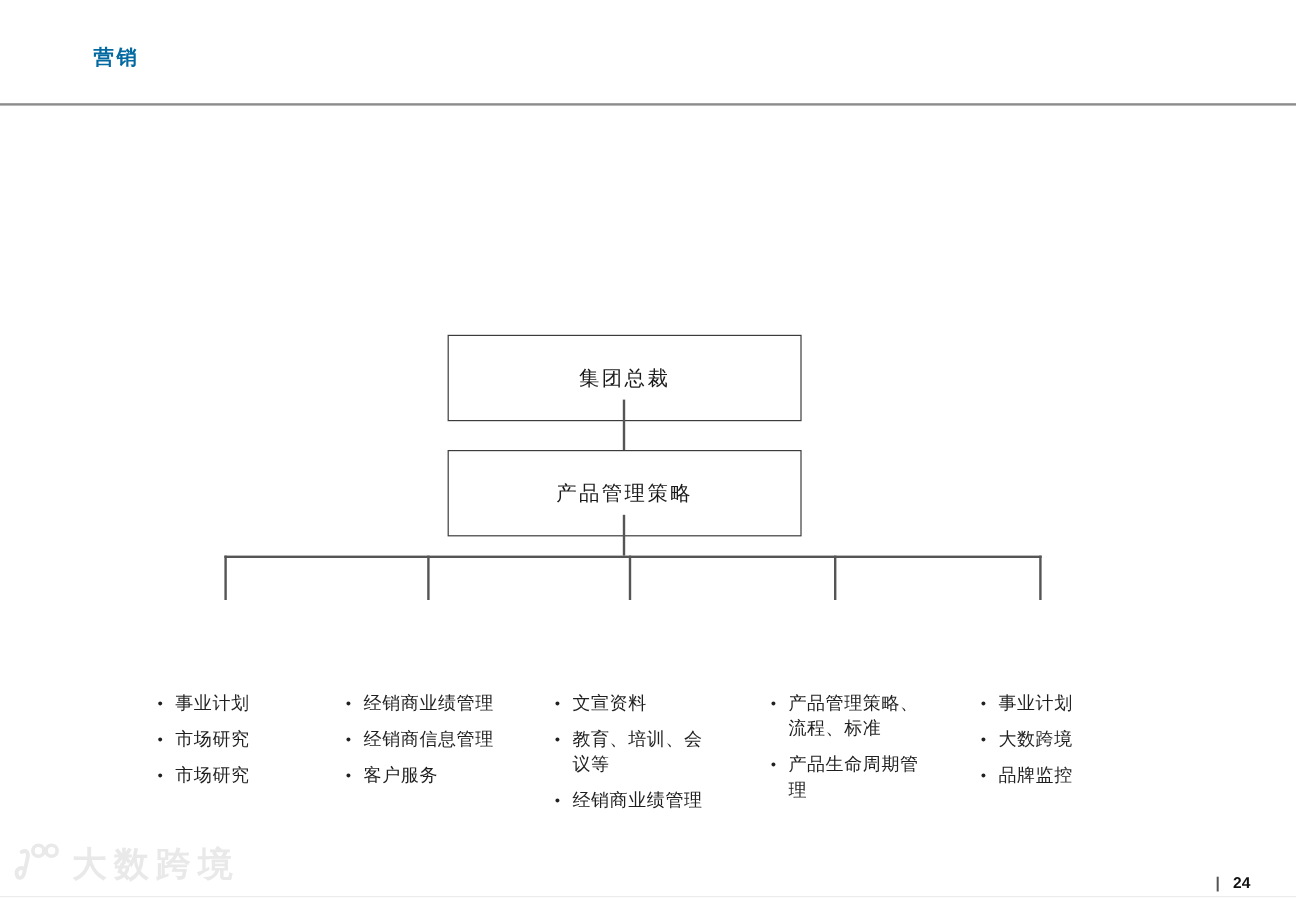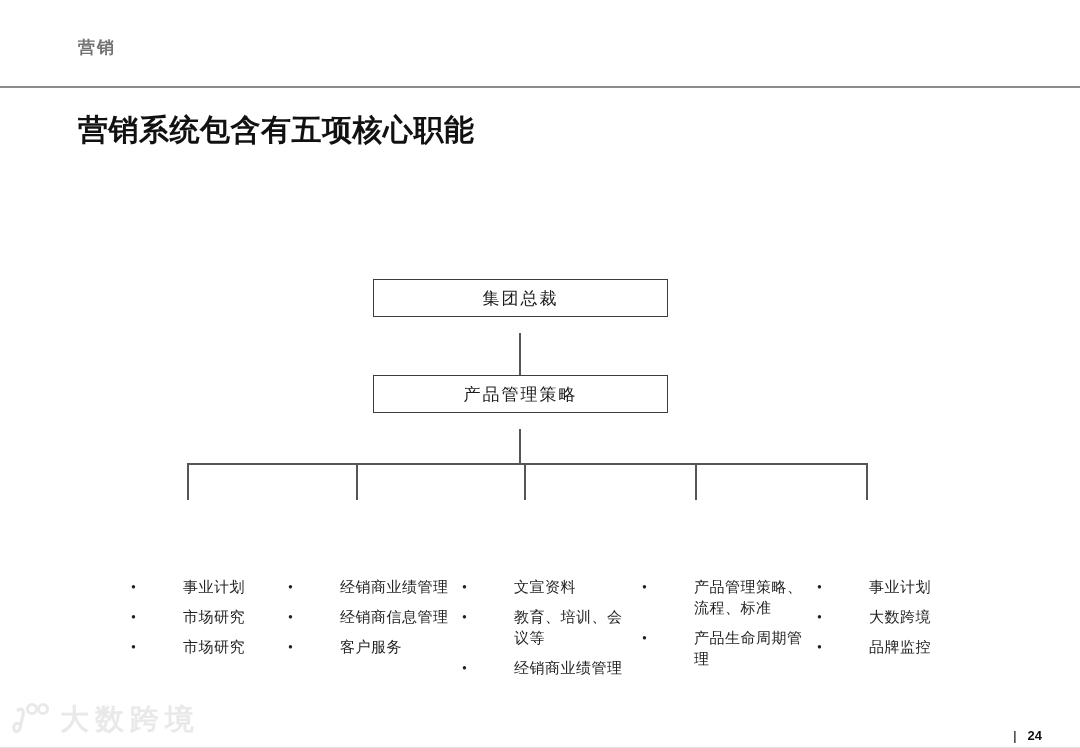--- a/index.html
+++ b/index.html
@@ -18,21 +18,21 @@
   }
 
   
   .kicker {
     position: absolute;
     left: 78px;
     top: 36px;
     font-size: 17px;
     font-weight: bold;
     letter-spacing: 2px;
-    color: #737373;
+    color: #0369a1;
     font-family: "Liberation Sans", "DejaVu Sans", sans-serif;
   }
   .top-rule {
     position: absolute;
     left: 0;
     top: 86px;
     width: 1080px;
     height: 2px;
     background: #8c8c8c;
   }
@@ -45,21 +45,21 @@
     letter-spacing: 0.5px;
     color: #111;
     white-space: nowrap;
   }
 
   
   .org-box {
     position: absolute;
     left: 373px;
     width: 295px;
-    height: 38px;
+    height: 72px;
     border: 1.5px solid #3c3c3c;
     background: #ffffff;
     display: flex;
     align-items: center;
     justify-content: center;
     font-size: 17px;
     letter-spacing: 2px;
     box-sizing: border-box;
   }
   .org-box.root   { top: 279px; }
@@ -103,21 +103,20 @@
   .bullet-glyph {
     flex: 0 0 auto;
     width: 15px;
     font-size: 14px;
     line-height: 21px;
     color: #1f1f1f;
   }
   .bullet-text {
     white-space: pre-line;
     letter-spacing: 0.5px;
-    margin-left: 37px;
   }
 
   
   .watermark {
     position: absolute;
     left: 10px;
     top: 698px;
     display: flex;
     align-items: center;
     gap: 6px;
@@ -151,21 +150,20 @@
     background: #e0e0e0;
   }
 </style>
 </head>
 <body>
 
 <div id="slide">
 
   <div class="kicker">营销</div>
   <div class="top-rule"></div>
-  <div class="title">营销系统包含有五项核心职能</div>
 
   <div>
     <div class="org-box root">集团总裁</div>
     <div class="org-box center">产品管理策略</div>
 
     <div class="line v-line" id="conn-root-center"></div>
     <div class="line v-line" id="conn-center-bus"></div>
     <div class="line h-line" id="conn-bus"></div>
     <div class="line v-line drop drop-0"></div>
     <div class="line v-line drop drop-1"></div>

